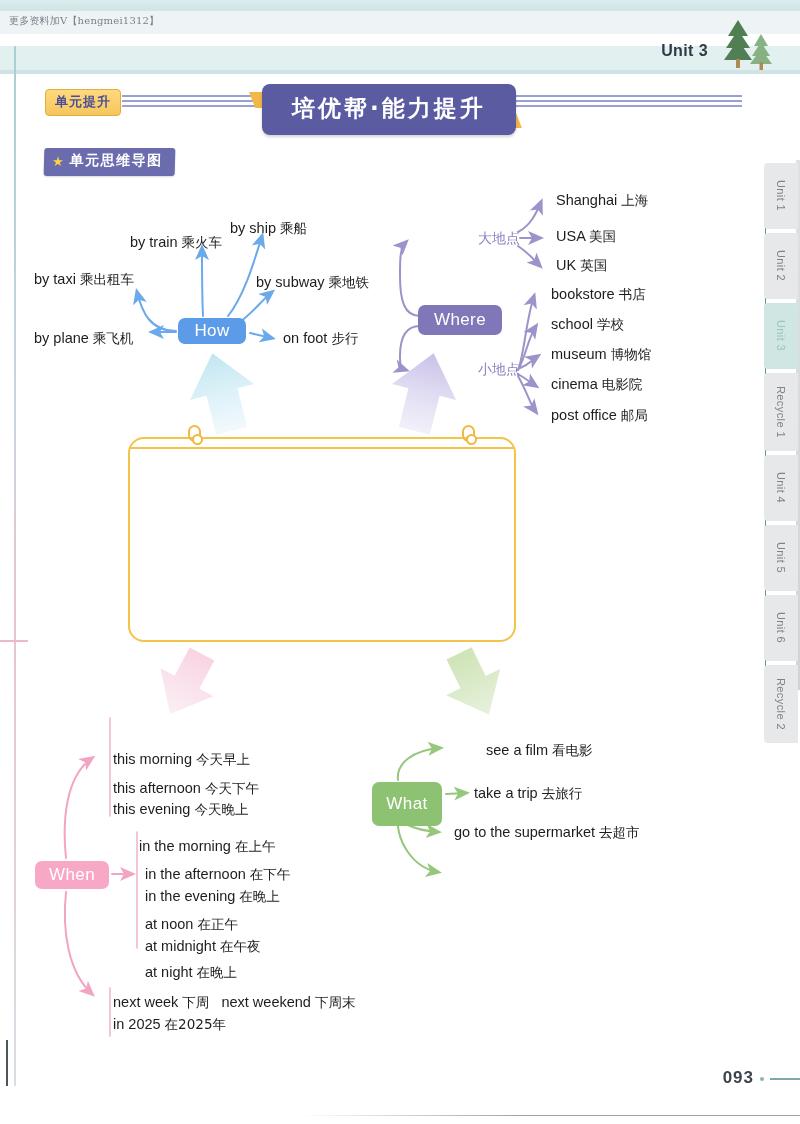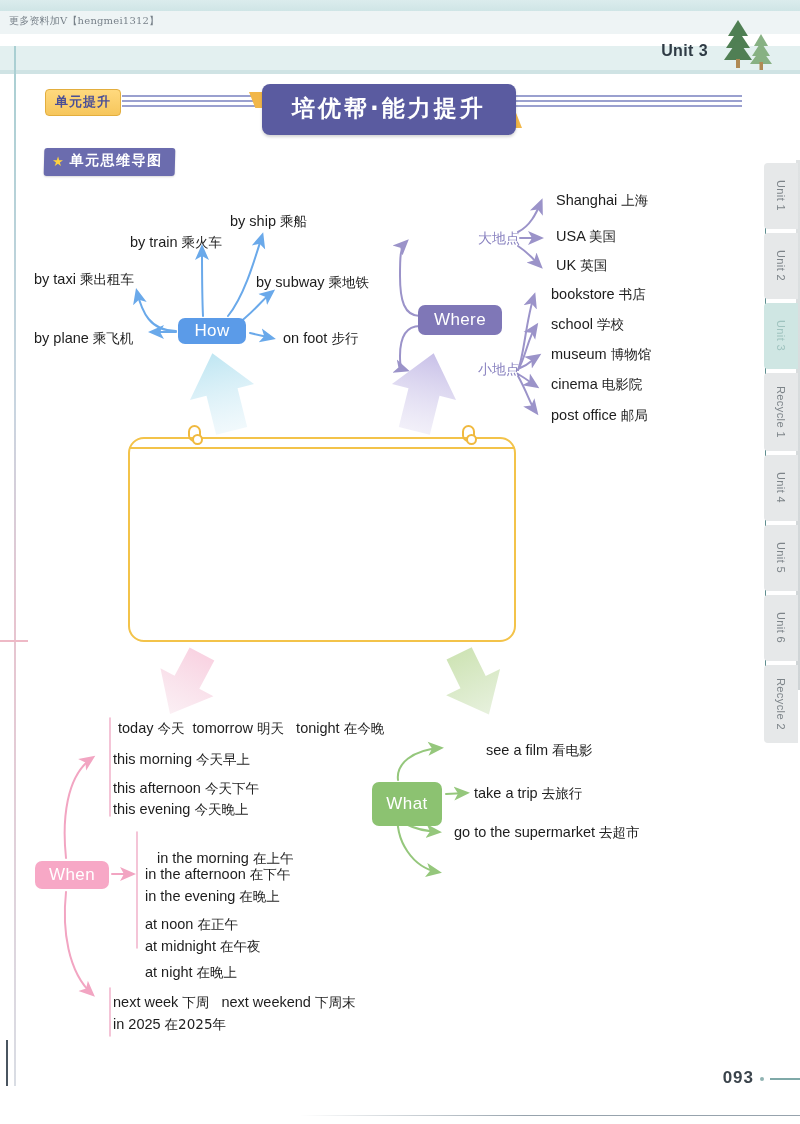--- a/index.html
+++ b/index.html
@@ -385,21 +385,21 @@
       <g stroke="#95c77c">
         <path d="M398,780 C396,764 412,750 440,748" marker-end="url(#ag)"></path>
         <path d="M446,794 L466,793" marker-end="url(#ag)"></path>
         <path d="M398,810 C396,822 412,830 438,832" marker-end="url(#ag)"></path>
         <path d="M398,810 C394,842 414,868 438,872" marker-end="url(#ag)"></path>
       </g>
     </g>
   </svg>
 
   <div class="pill pill-how" style="background: rgb(91, 155, 232);">How</div>
-  <div class="node-text" style="left:230px; top:213px;">by ship <span class="cn">乘船</span></div>
+  <div class="node-text" style="left:230px; top:220px;">by ship <span class="cn">乘船</span></div>
   <div class="node-text" style="left:130px; top:234px;">by train <span class="cn">乘火车</span></div>
   <div class="node-text" style="left:34px;  top:271px;">by taxi <span class="cn">乘出租车</span></div>
   <div class="node-text" style="left:256px; top:274px;">by subway <span class="cn">乘地铁</span></div>
   <div class="node-text" style="left:34px;  top:330px;">by plane <span class="cn">乘飞机</span></div>
   <div class="node-text" style="left:283px; top:330px;">on foot <span class="cn">步行</span></div>
 
   <div class="pill pill-where" style="background: rgb(127, 119, 183);">Where</div>
   <div class="sub-label" style="left:478px; top:230px;">大地点</div>
   <div class="sub-label" style="left:478px; top:361px;">小地点</div>
 
@@ -418,26 +418,25 @@
   <div class="ring ring-b"></div>
   <div class="card-title">My weekend plan</div>
 
   <div class="q" style="left:150px; top:499px;">1. —Where are you going? <span class="cn">你打算去哪里？</span></div>
   <div class="q" style="left:166px; top:527px;">—I'm going to ... <span class="cn">我打算……</span></div>
   <div class="q" style="left:150px; top:554px;">2. What are you going to do? <span class="cn">你打算做什么？</span></div>
   <div class="q" style="left:150px; top:581px;">3. When are you going? <span class="cn">你打算什么时候去？</span></div>
   <div class="q" style="left:150px; top:609px;">4. How are you going there? <span class="cn">你打算怎么去那里？</span></div>
 
   <div class="pill pill-when" style="background: rgb(247, 168, 198);">When</div>
-  <div class="node-text" style="left:118px; top:720px;">today <span class="cn">今天</span>&nbsp; tomorrow <span class="cn">明天</span>&nbsp;&nbsp; tonight <span class="cn">在今晚</span></div>
   <div class="node-text" style="left:113px; top:751px;">this morning <span class="cn">今天早上</span></div>
   <div class="node-text" style="left:113px; top:780px;">this afternoon <span class="cn">今天下午</span></div>
   <div class="node-text" style="left:113px; top:801px;">this evening <span class="cn">今天晚上</span></div>
 
-  <div class="node-text" style="left:157px; top:838px;margin-top:12px;">in the morning <span class="cn">在上午</span></div>
+  <div class="node-text" style="left:139px; top:838px;">in the morning <span class="cn">在上午</span></div>
   <div class="node-text" style="left:145px; top:866px;">in the afternoon <span class="cn">在下午</span></div>
   <div class="node-text" style="left:145px; top:888px;">in the evening <span class="cn">在晚上</span></div>
   <div class="node-text" style="left:145px; top:916px;">at noon <span class="cn">在正午</span></div>
   <div class="node-text" style="left:145px; top:938px;">at midnight <span class="cn">在午夜</span></div>
   <div class="node-text" style="left:145px; top:964px;">at night <span class="cn">在晚上</span></div>
 
   <div class="node-text" style="left:113px; top:994px;">next week <span class="cn">下周</span>&nbsp;&nbsp; next weekend <span class="cn">下周末</span></div>
   <div class="node-text" style="left:113px; top:1016px;">in 2025 <span class="cn">在2025年</span></div>
 
   <div class="pill pill-what" style="background: rgb(140, 194, 113);">What</div>

